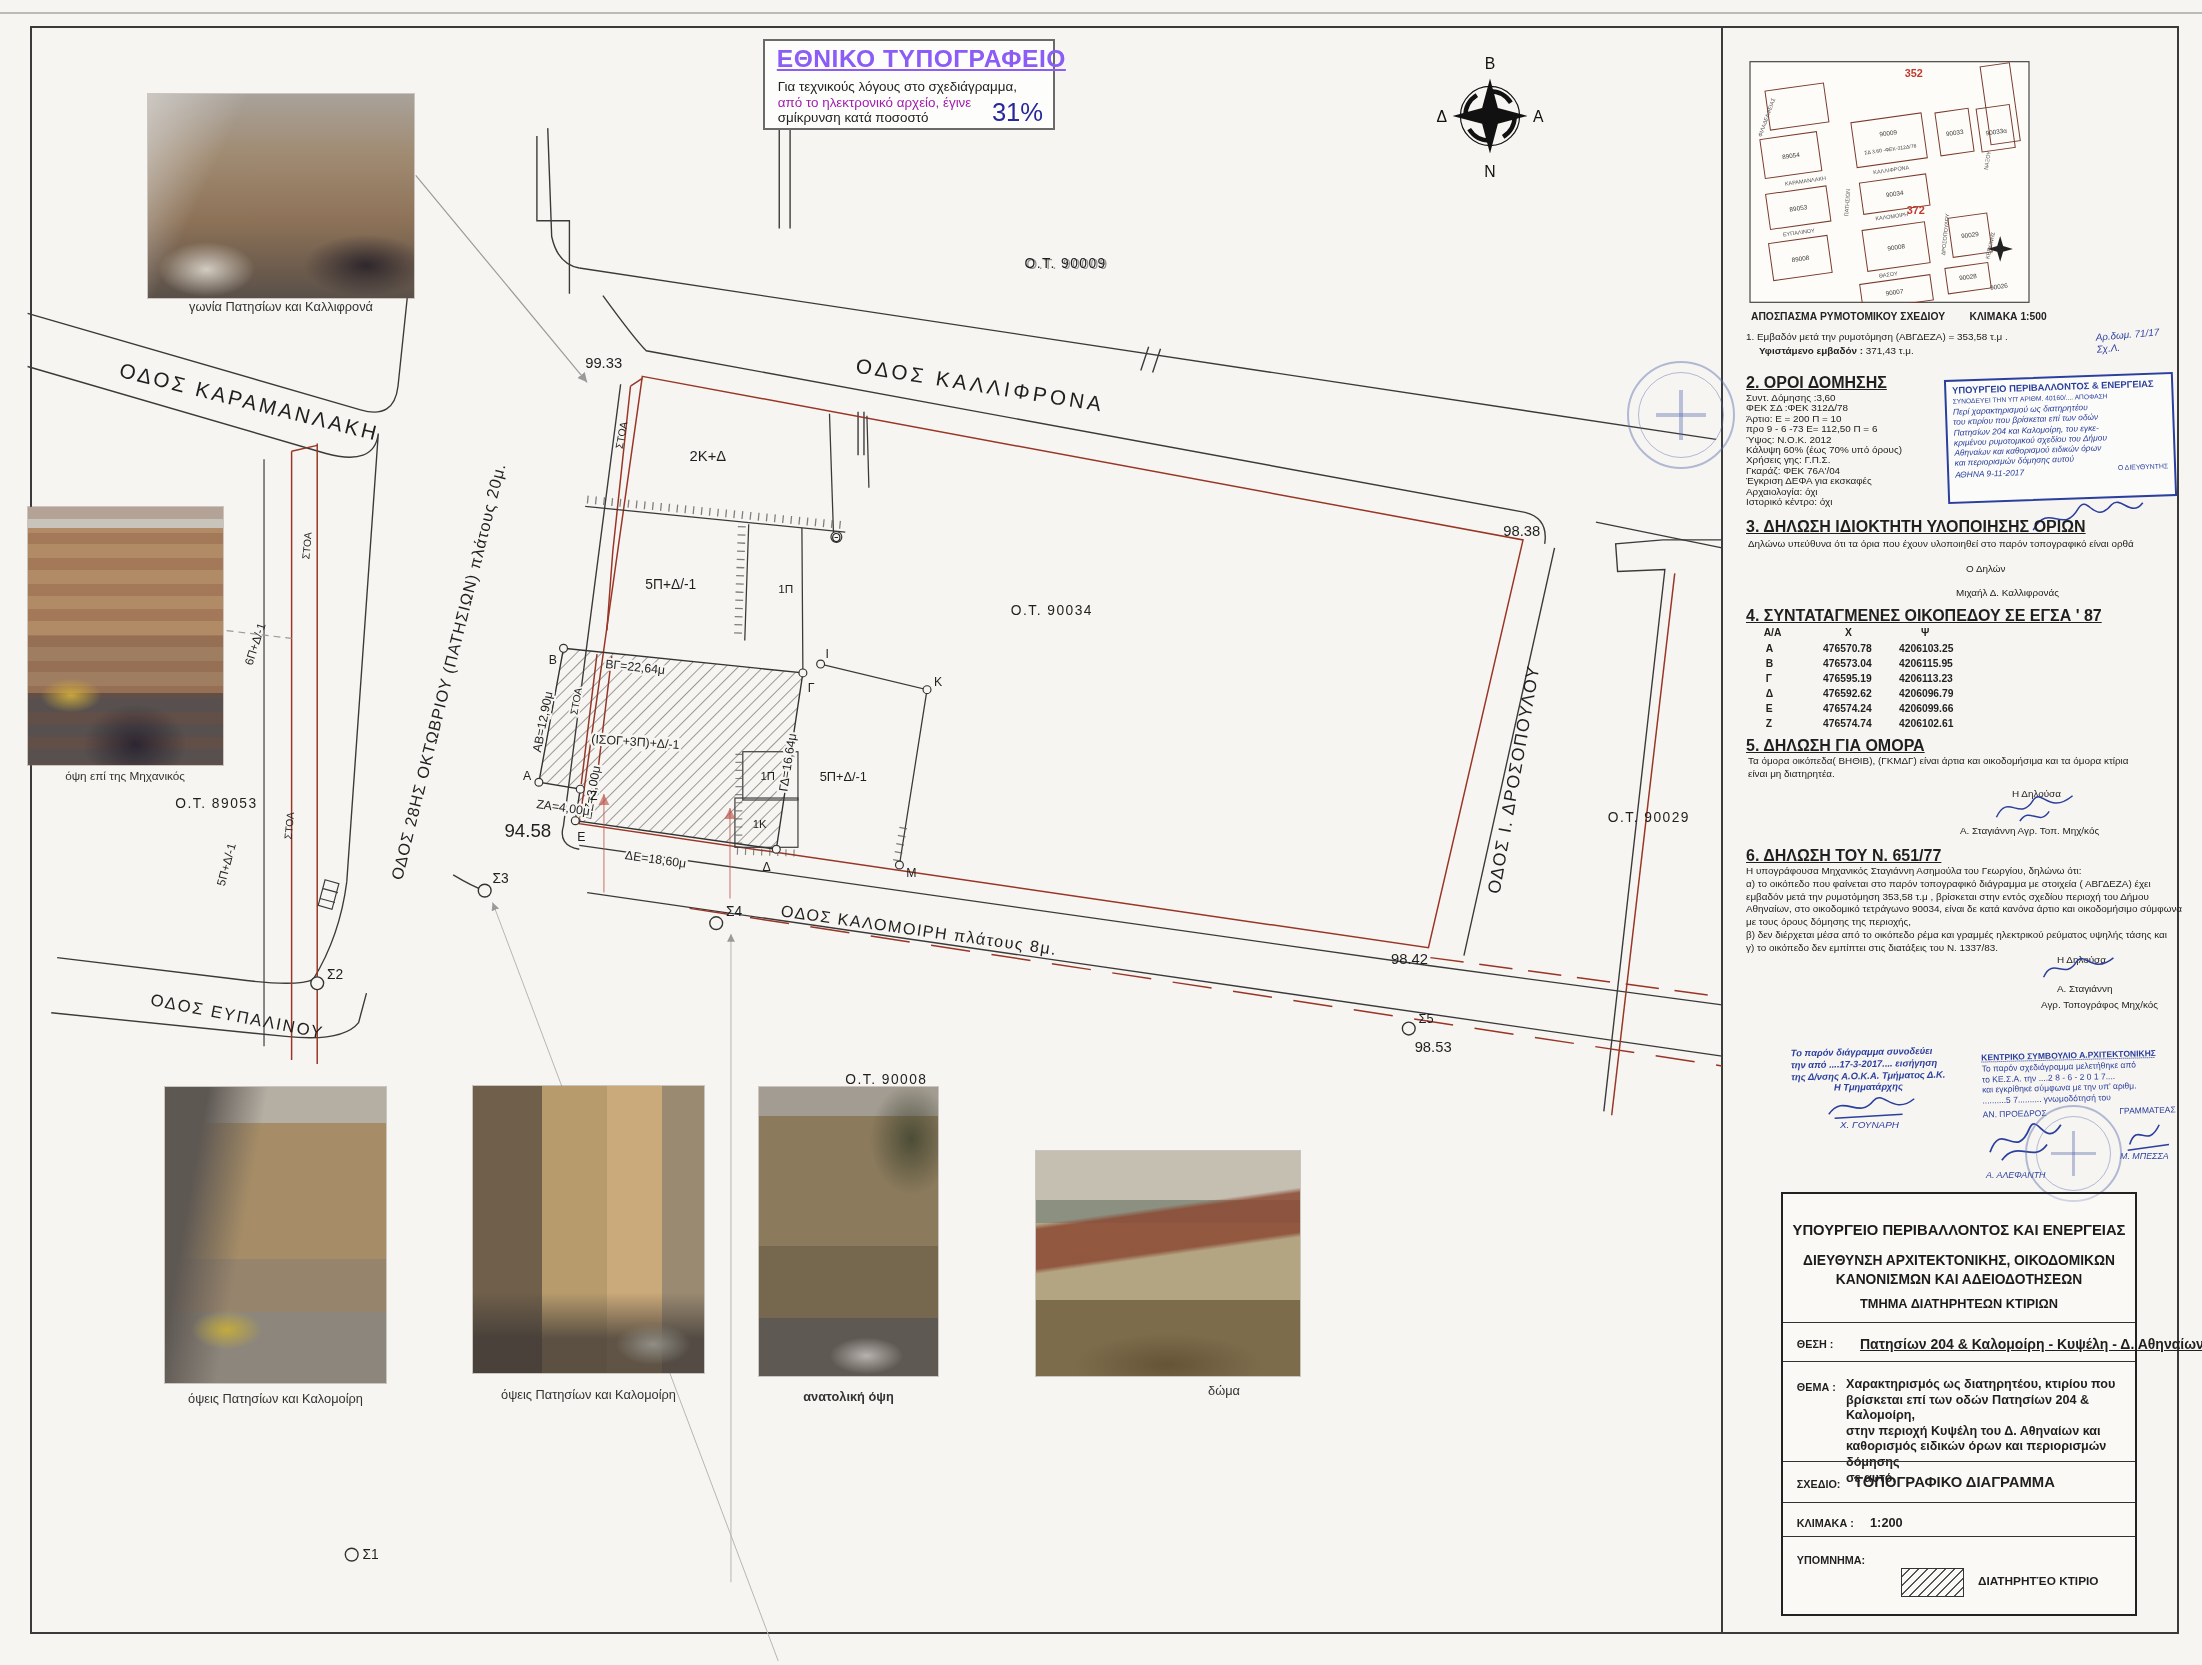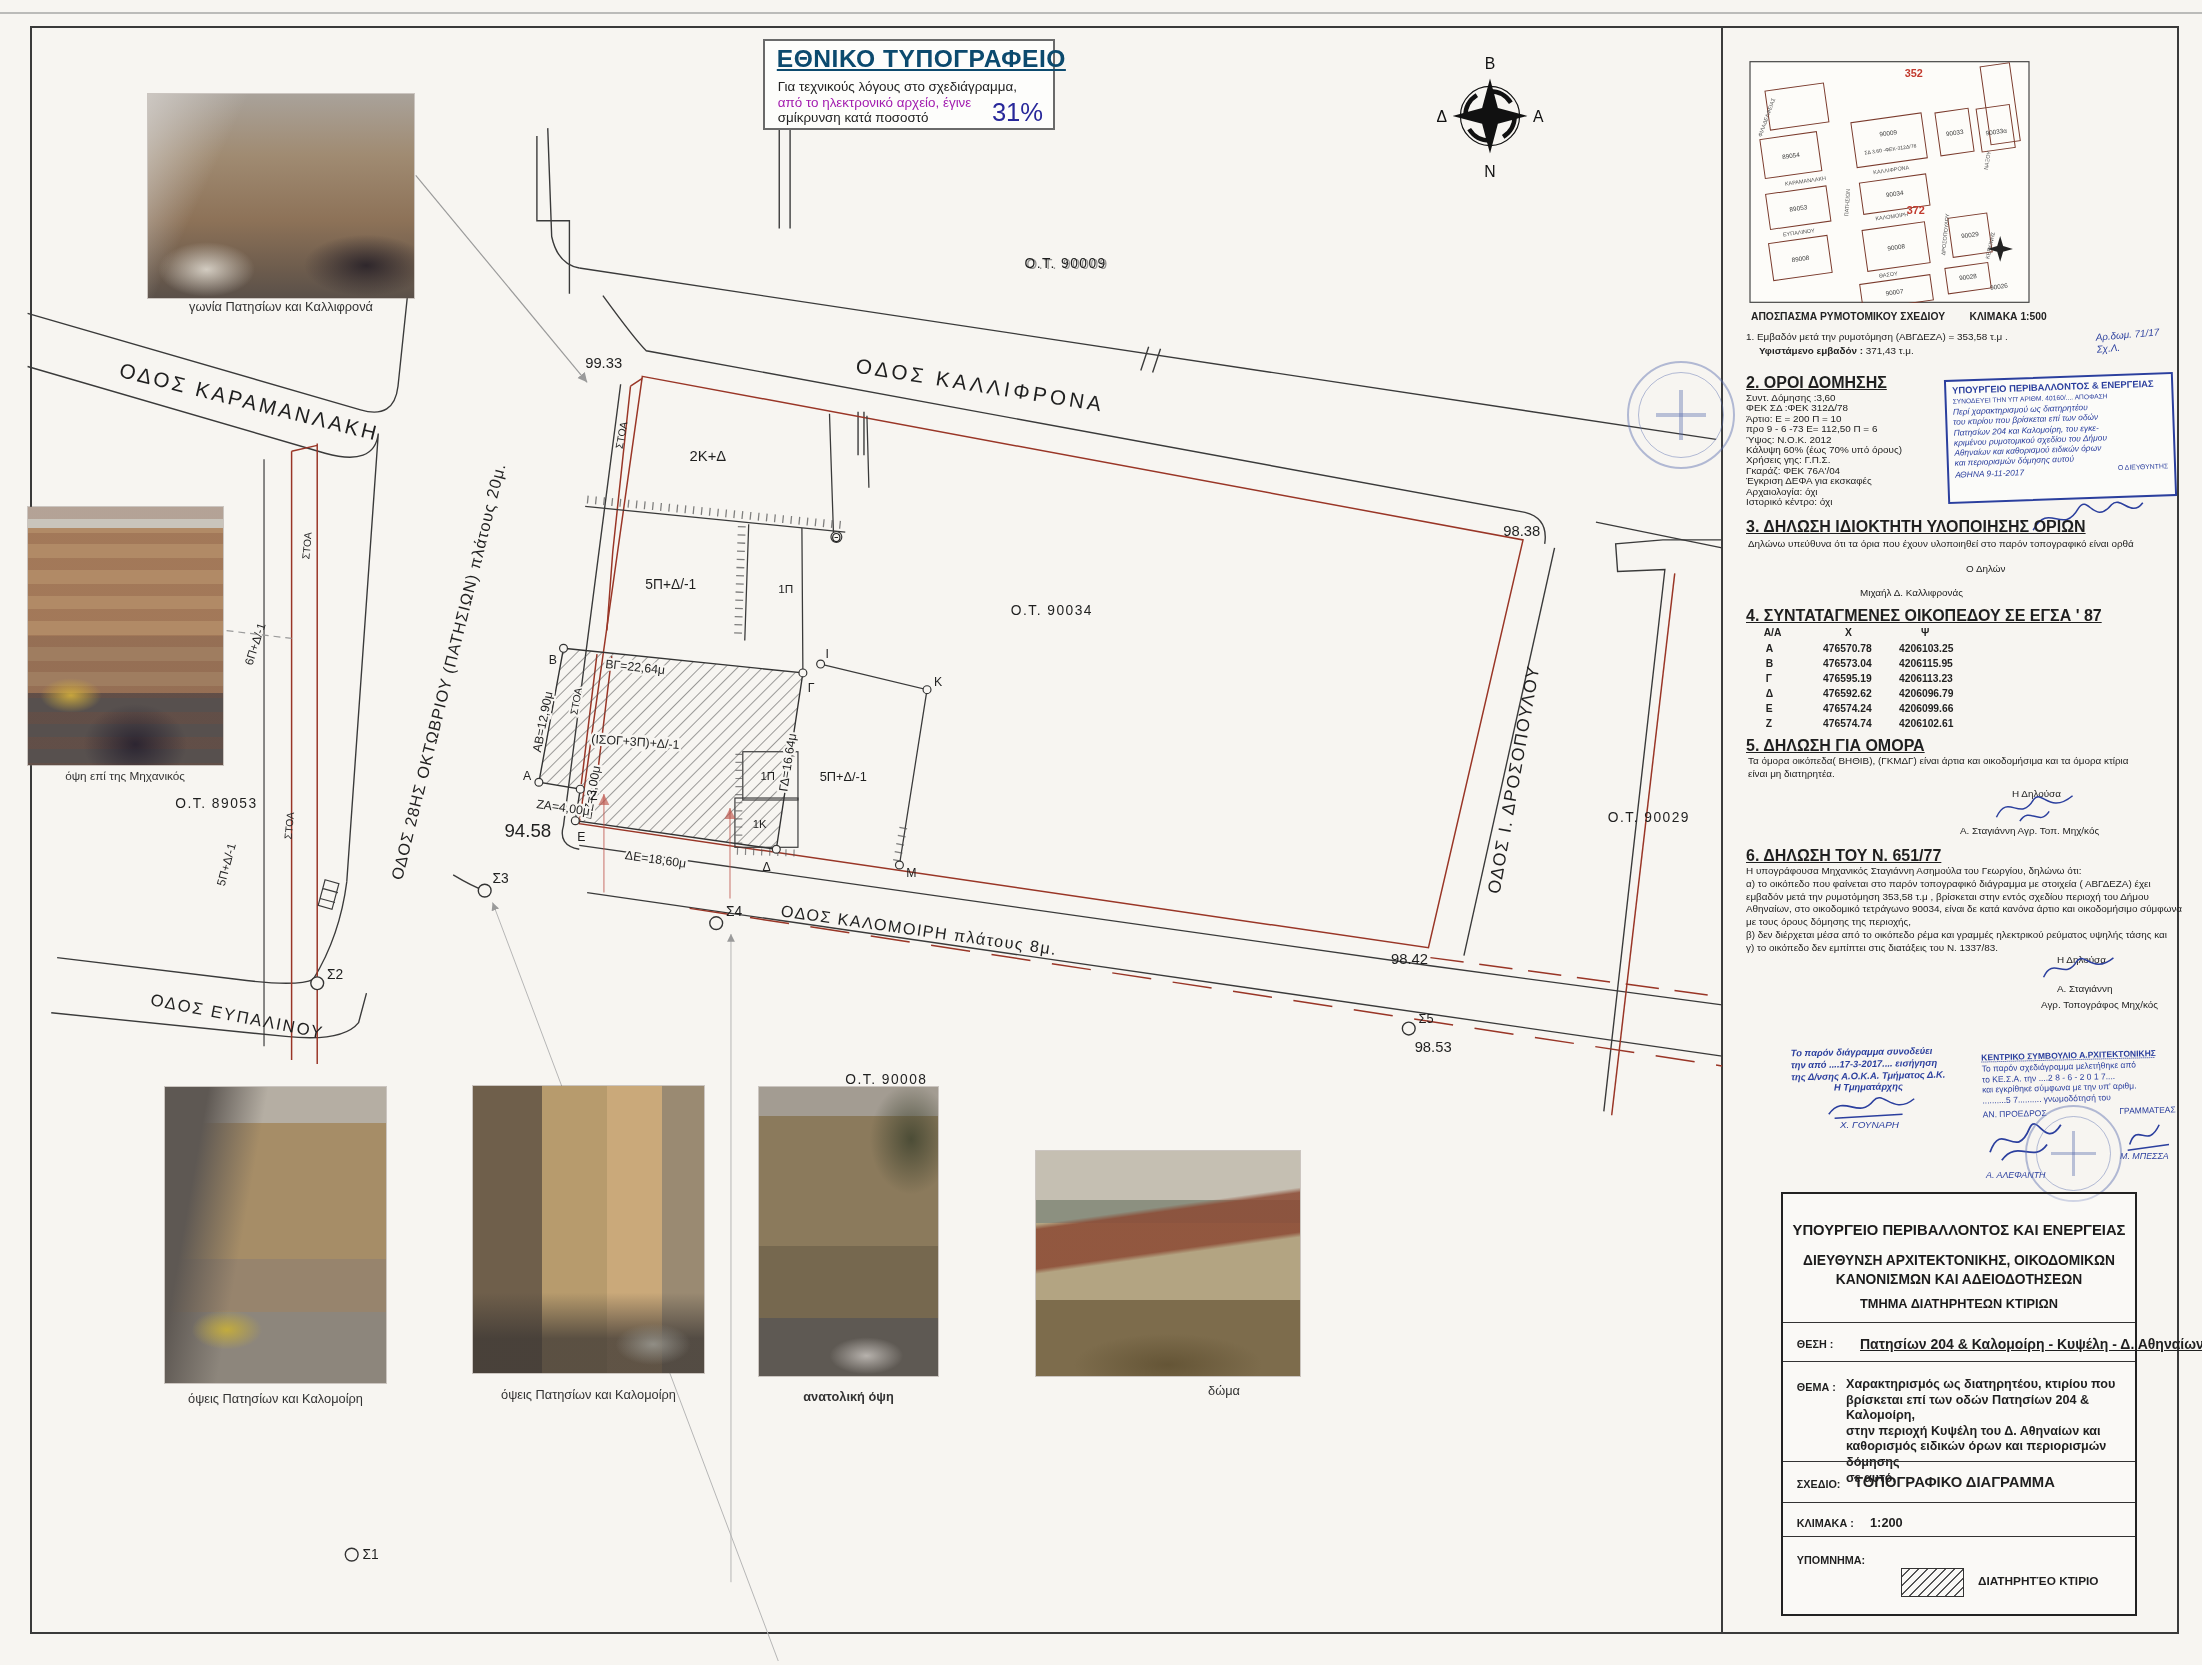--- a/index.html
+++ b/index.html
@@ -2,21 +2,21 @@
 <html><head>
 <meta charset="utf-8">
 <style>
   html,body{margin:0;padding:0;background:#e9e7e2;}
   #page{position:relative;width:2203px;height:1666px;background:#f7f5f1;overflow:hidden;
         font-family:"Liberation Sans",sans-serif;color:#1f1f1f;}
   .abs{position:absolute;}
   .nosel{user-select:none;}
   
   #notice{left:763px;top:39px;width:288px;height:87px;background:#fdfdfb;border:2px solid #6a6a6a;}
-  #notice .t{position:absolute;left:11.8px;top:3.9px;font-size:24.6px;font-weight:bold;color:#0c4a6e;
+  #notice .t{position:absolute;left:11.8px;top:3.9px;font-size:24.6px;font-weight:bold;color:#8b5cf6;
              text-decoration:underline;letter-spacing:0.5px;white-space:nowrap;}
   #notice .l1{position:absolute;left:12.8px;top:38px;font-size:13.4px;color:#222;white-space:nowrap;}
   #notice .l2{position:absolute;left:12.8px;top:54px;font-size:13.4px;color:#a21caf;white-space:nowrap;}
   #notice .l3{position:absolute;left:12.8px;top:69px;font-size:13.4px;color:#222;white-space:nowrap;}
   #notice .pct{position:absolute;right:9.9px;top:57px;font-size:25.6px;color:#28289a;}
   
   .photo{box-shadow:0 0 0 1px rgba(120,110,100,.35);}
   .cap{font-size:12.8px;color:#333;text-align:center;white-space:nowrap;}
   
   .rc{font-size:9.9px;line-height:12.8px;color:#222;}
@@ -395,21 +395,21 @@
 
   <div class="abs seal" style="left:1627px;top:361px;width:104px;height:104px;">
     <div class="inner"></div>
     <div class="cross-v"></div>
     <div class="cross-h"></div>
   </div>
 
   <div class="abs sec-h" style="left:1746px;top:518px;">3. ΔΗΛΩΣΗ ΙΔΙΟΚΤΗΤΗ ΥΛΟΠΟΙΗΣΗΣ ΟΡΙΩΝ</div>
   <div class="abs rc rc-line" style="left:1748px;top:538px;width:429px;overflow:hidden;">Δηλώνω υπεύθυνα ότι τα όρια που έχουν υλοποιηθεί στο παρόν τοπογραφικό  είναι ορθά</div>
   <div class="abs rc" style="left:1966px;top:563px;">Ο Δηλών</div>
-  <div class="abs rc" style="left:1860px;top:587px;">Μιχαήλ Δ. Καλλιφρονάς</div>
+  <div class="abs rc" style="left:1956px;top:587px;">Μιχαήλ Δ. Καλλιφρονάς</div>
 
   <div class="abs sec-h" style="left:1746px;top:607px;">4. ΣΥΝΤΑΤΑΓΜΕΝΕΣ ΟΙΚΟΠΕΔΟΥ ΣΕ ΕΓΣΑ ' 87</div>
   <div class="abs coords" style="left:1746px;top:627px;width:236px;">
     <div style="position:relative;height:15.8px;">
       <span style="position:absolute;left:17.7px;">Α/Α</span>
       <span style="position:absolute;left:99px;">Χ</span>
       <span style="position:absolute;left:175px;">Ψ</span>
     </div>
     <div style="position:relative;height:15px;">
         <span style="position:absolute;left:19.7px;">Α</span>

